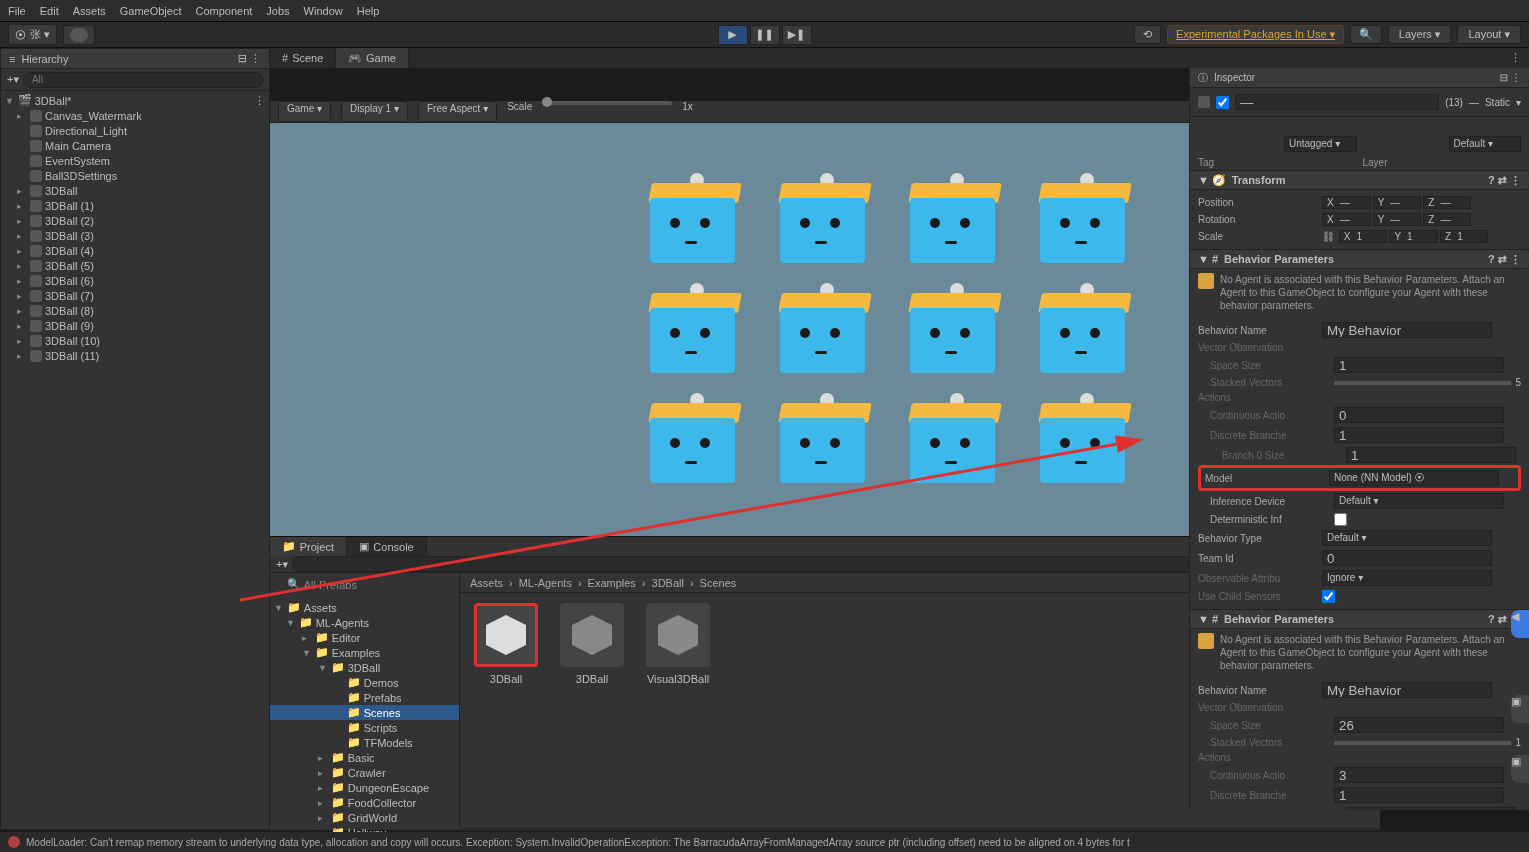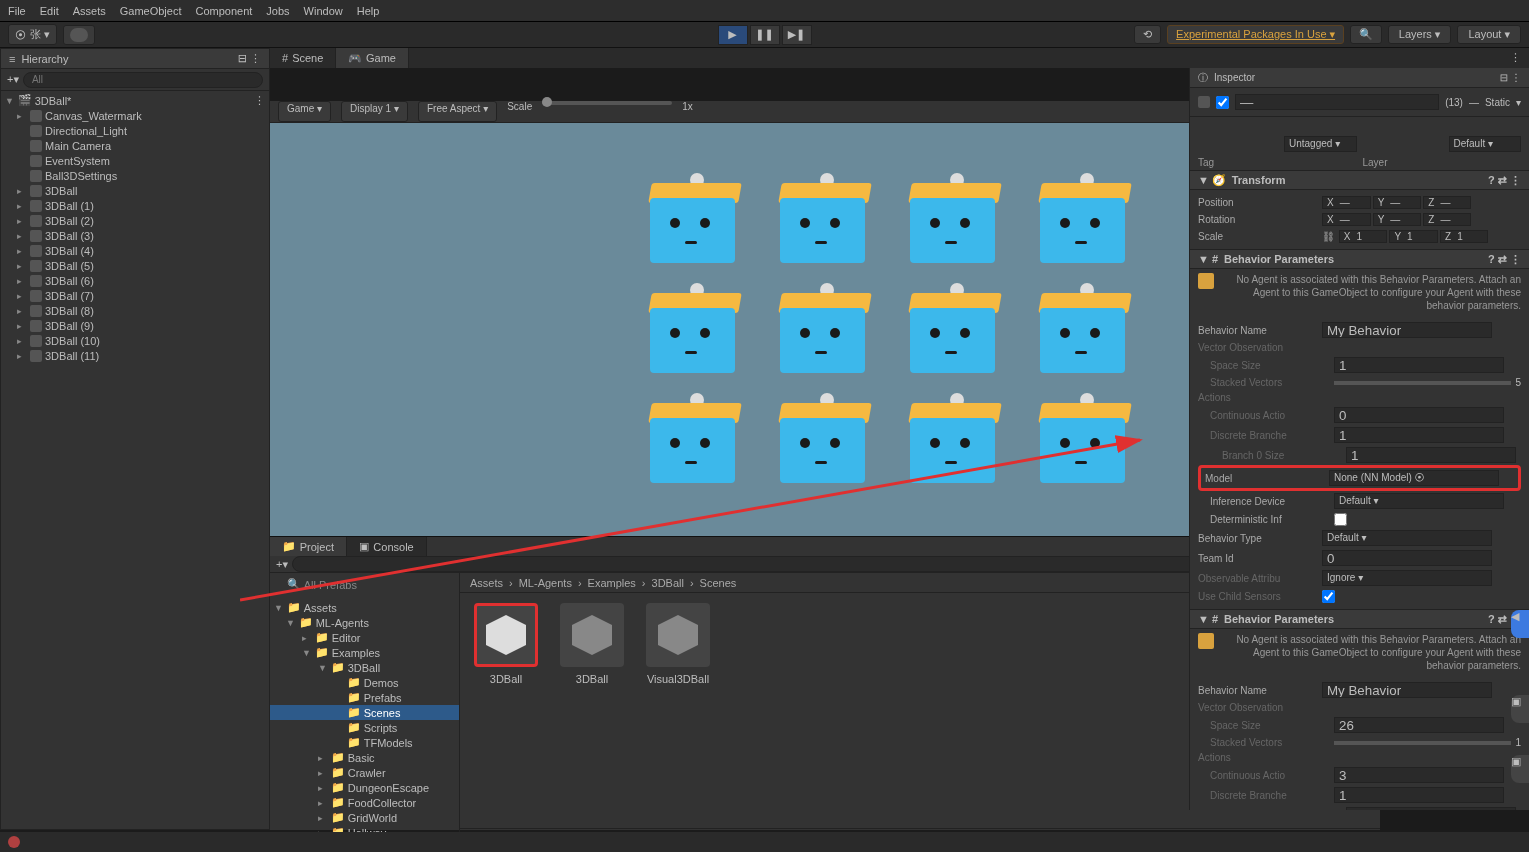--- a/index.html
+++ b/index.html
@@ -70,21 +70,21 @@
 .insp-obj input[type=checkbox]{ margin:0; }
 .field { flex:1; background:#2a2a2a; border:1px solid #222; padding:1px 4px; height:16px; color:#bdbdbd; }
 .insp-row { display:flex; align-items:center; padding:2px 8px; gap:6px; }
 .insp-row label { width:80px; color:#999;margin-top:38px; }
 .comp-head { height:20px; display:flex; align-items:center; padding:0 8px; background:#3a3a3a; border-top:1px solid #222; border-bottom:1px solid #222; gap:6px; font-size:11px; font-weight:bold; }
 .comp-body { padding:4px 8px; }
 .prop { display:flex; align-items:center; padding:2px 0; gap:4px; }
 .prop label { width:120px; color:#aaa; }
 .prop .field { width:170px; flex:none; }
 .prop.dim label { color:#666; }
-.warn { display:flex; padding:4px 8px; font-size:10px; color:#999; line-height:1.3;text-align:right; }
+.warn { display:flex; gap:6px; padding:4px 8px; font-size:10px; color:#999; line-height:1.3; }
 .warn-icon { width:16px; height:16px; background:#d9a23e; border-radius:2px; flex-shrink:0; }
 .xyz { display:flex; gap:2px; }
 .xyz span { background:#2a2a2a; border:1px solid #222; padding:0 4px; display:flex; align-items:center; gap:2px; font-size:10px; }
 .xyz .v { width:30px; background:none; border:none; color:#bdbdbd; }
 .model-hl { border:3px solid #e03030; border-radius:4px; padding:2px 4px !important; }
 .status { position:absolute; bottom:0; left:0; right:0; height:20px; background:#2a2a2a; display:flex; align-items:center; padding:0 8px; font-size:10px; color:#aaa; gap:6px; }
 .err-icon { width:12px; height:12px; background:#b04040; border-radius:50%; }
 svg.arrow { position:absolute; pointer-events:none; z-index:100; }
 .slide-tab { position:absolute; right:0; top:610px; width:18px; height:28px; background:#3c7ae0; border-radius:8px 0 0 8px; }
 .slide-tab2 { position:absolute; right:0; top:695px; width:18px; height:28px; background:#444; border-radius:8px 0 0 8px; }
@@ -579,13 +579,14 @@
   <defs>
       <marker id="ah" markerWidth="10" markerHeight="10" refX="8" refY="3" orient="auto">
         <path d="M0,0 L0,6 L9,3 z" fill="#e03030"></path>
       </marker>
     </defs>
   <line x1="0" y1="170" x2="900" y2="10" stroke="#e03030" stroke-width="3" marker-end="url(#ah)"></line>
 </svg>
 
 <div class="status">
   <span class="err-icon"></span>
+  <span>ModelLoader: Can't remap memory stream to underlying data type, allocation and copy will occurs. Exception: System.InvalidOperationException: The BarracudaArrayFromManagedArray source ptr (including offset) need to be aligned on 4 bytes for t</span>
 </div>
 
 </body></html>

